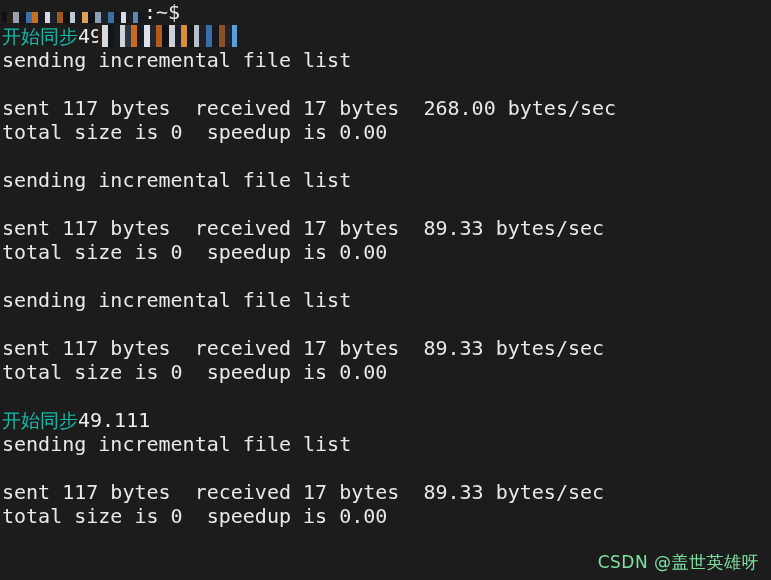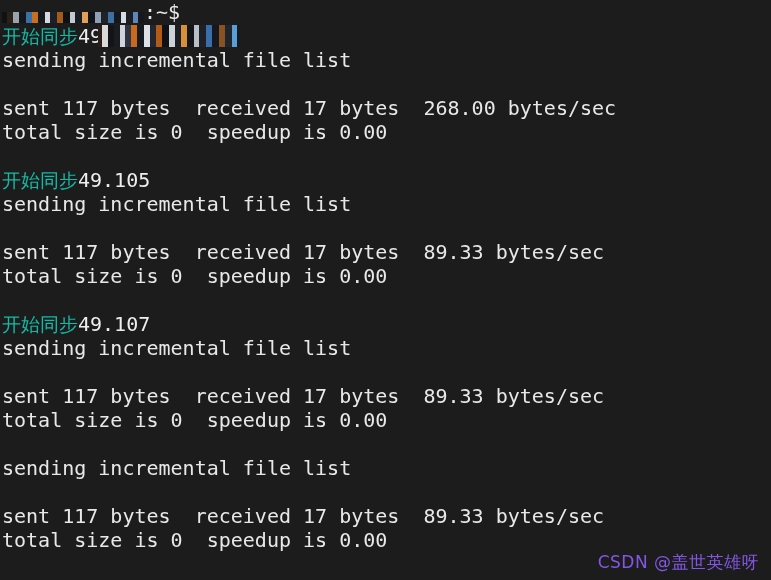--- a/index.html
+++ b/index.html
@@ -119,21 +119,21 @@
     font-family: "DejaVu Sans", "Liberation Sans", sans-serif;
     font-size: 19px;
   }
   .num {
     color: #eeeeee;
   }
   .watermark {
     position: absolute;
     right: 12px;
     bottom: 6px;
-    color: #8b5cf6;
+    color: #86efac;
     font-family: "DejaVu Sans", "Liberation Sans", sans-serif;
     font-size: 17px;
     letter-spacing: 0.5px;
     opacity: 0.92;
     white-space: pre;
   }
 </style>
 </head>
 <body>
 
@@ -147,34 +147,33 @@
       </span><span class="prompt-tail">:~$ </span>
     </div>
 
     <div class="line"><span class="cn">开始同步</span><span class="num">49.171</span></div>
     <div class="line">sending incremental file list</div>
     <div class="line blank"></div>
     <div class="line">sent 117 bytes  received 17 bytes  268.00 bytes/sec</div>
     <div class="line">total size is 0  speedup is 0.00</div>
     <div class="line blank"></div>
 
-    <div class="line"><span class="cn">开始同步</span><span class="num">49.105</span></div>
     <div class="line">sending incremental file list</div>
     <div class="line blank"></div>
     <div class="line">sent 117 bytes  received 17 bytes  89.33 bytes/sec</div>
     <div class="line">total size is 0  speedup is 0.00</div>
     <div class="line blank"></div>
 
-    <div class="line"><span class="cn">开始同步</span><span class="num">49.107</span></div>
     <div class="line">sending incremental file list</div>
     <div class="line blank"></div>
     <div class="line">sent 117 bytes  received 17 bytes  89.33 bytes/sec</div>
     <div class="line">total size is 0  speedup is 0.00</div>
     <div class="line blank"></div>
 
+    <div class="line"><span class="cn">开始同步</span><span class="num">49.111</span></div>
     <div class="line">sending incremental file list</div>
     <div class="line blank"></div>
     <div class="line">sent 117 bytes  received 17 bytes  89.33 bytes/sec</div>
     <div class="line">total size is 0  speedup is 0.00</div>
 
   </div>
 
   <div class="watermark">CSDN @盖世英雄呀</div>
 </div>
 

